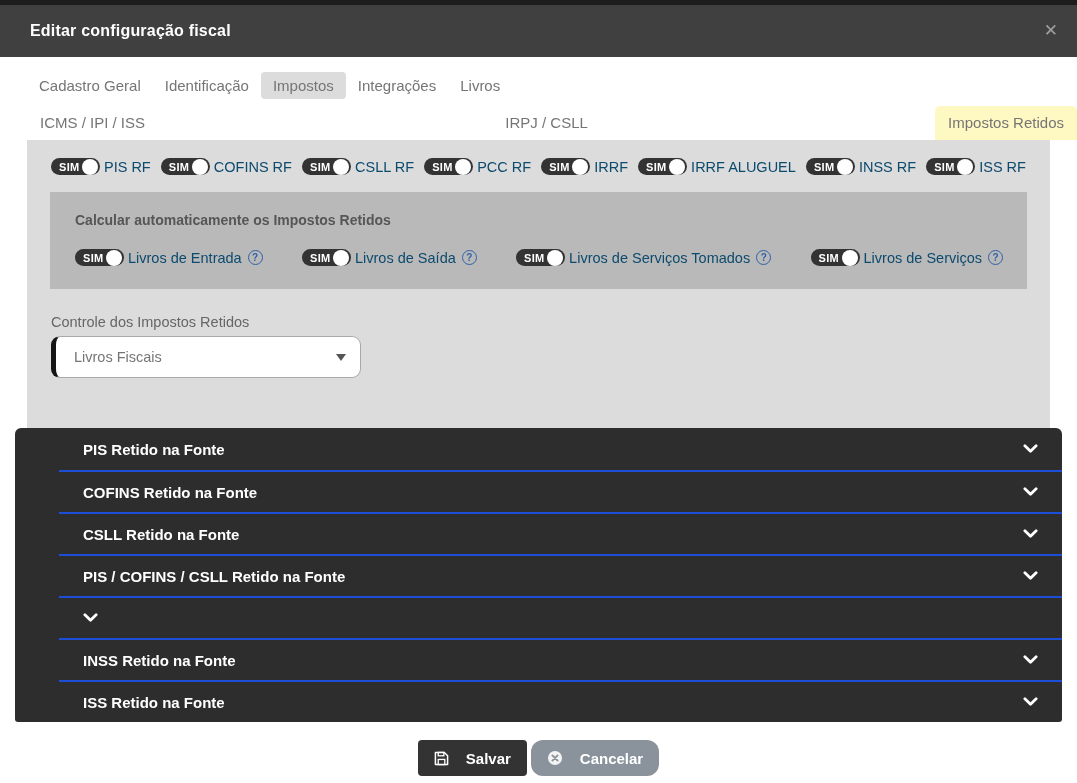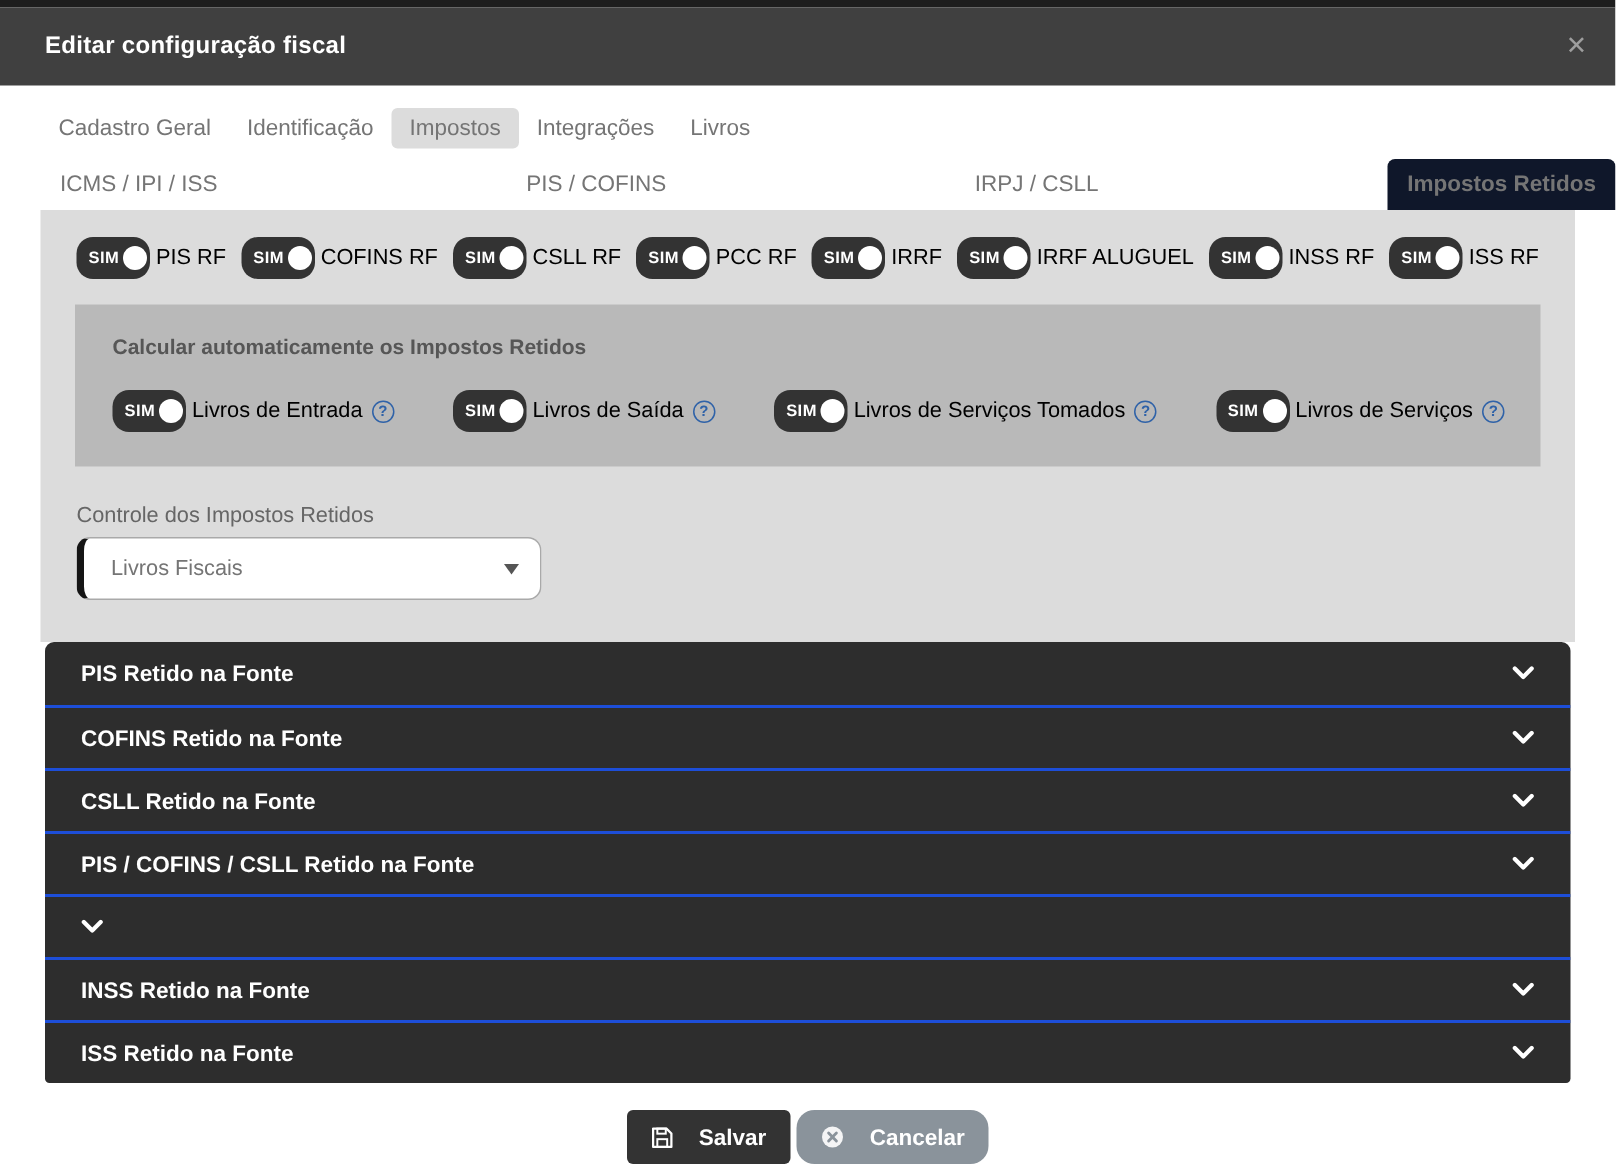--- a/index.html
+++ b/index.html
@@ -30,45 +30,45 @@
     display: flex; align-items: flex-end;
     margin-left: 27px; color: #757575; font-size: 15px;
   }
   .tabs-main { margin-top: 15px; }
   .tab {
     padding: 5px 12px; border-radius: 4px; cursor: pointer; white-space: nowrap;
   }
   .tab.active { background: #dcdcdc; }
   .tabs-sub { margin-top: 7px; justify-content: space-between; }
   .tabs-sub .tab { padding: 8px 13px 9px 13px; }
-  .tabs-sub .tab.active { background: #0f172a; border-radius: 5px 5px 0 0; font-weight: bold; }
+  .tabs-sub .tab.active { background: #fef9c3; border-radius: 5px 5px 0 0; }
 
   
   .pane {
     margin: 0 27px; background: #dcdcdc;
     height: 288px; padding-top: 18px;
   }
 
   .toggle-row {
     display: flex; justify-content: space-between; align-items: center;
     padding: 0 24px;
   }
   .toggle-item { display: flex; align-items: center; white-space: nowrap; }
   .switch {
-    width: 49px; height: 28px; border-radius: 11px; background: #333333;
+    width: 49px; height: 17px; border-radius: 11px; background: #333333;
     display: inline-flex; align-items: center; cursor: pointer; flex: none;
   }
   .switch-text {
     color: #ffffff; font-size: 11px; font-weight: bold; margin-left: 8px; letter-spacing: .3px;
   }
   .knob {
     width: 16px; height: 16px; border-radius: 50%; background: #ffffff;
     margin-left: auto; margin-right: 2px; flex: none;
   }
-  .toggle-label { color: #000000; font-size: 14.5px; margin-left: 4px; }
+  .toggle-label { color: #0c4a6e; font-size: 14.5px; margin-left: 4px; }
 
   
   .auto-panel {
     margin: 17px 23px 0 23px; background: #b9b9b9;
     padding: 20px 24px 23px 25px;
   }
   .auto-panel-title { color: #565656; font-size: 14px; font-weight: bold; }
   .auto-panel .toggle-row { padding: 0; margin-top: 21px; }
   .help-icon {
     width: 15px; height: 15px; border: 1.5px solid #2f62a8; border-radius: 50%;
@@ -88,22 +88,22 @@
   }
   .select-value { color: #757575; font-size: 14.5px; flex: 1; }
   .caret-down {
     width: 0; height: 0; flex: none;
     border-left: 5.5px solid transparent; border-right: 5.5px solid transparent;
     border-top: 7px solid #555555;
   }
 
   
   .accordion {
-    margin: 0 30px; background: #2d2d2d;
-    border-radius: 6px 6px 3px 3px; overflow: hidden;
+    margin: 0 15px; background: #2d2d2d;
+    border-radius: 6px 6px 3px 3px; overflow: hidden; padding-left: 44px;
   }
   .acc-row {
     height: 42px; display: flex; align-items: center;
     padding: 0 24px; cursor: pointer;
   }
   .acc-row + .acc-row { border-top: 2px solid #1d4ed8; }
   .acc-title { color: #ffffff; font-size: 15px; font-weight: bold; flex: 1; }
   .acc-chevron { flex: none; display: flex; }
 
   
@@ -134,21 +134,20 @@
 <div class="tabs-row tabs-main">
   <div class="tab">Cadastro Geral</div>
   <div class="tab">Identificação</div>
   <div class="tab active">Impostos</div>
   <div class="tab">Integrações</div>
   <div class="tab">Livros</div>
 </div>
 
 <div class="tabs-row tabs-sub">
   <div class="tab">ICMS / IPI / ISS</div>
-  <div class="tab">PIS / COFINS</div>
   <div class="tab">IRPJ / CSLL</div>
   <div class="tab active">Impostos Retidos</div>
 </div>
 
 <div class="pane">
 
   <div class="toggle-row">
     <div class="toggle-item">
       <span class="switch">
         <span class="switch-text">SIM</span>

